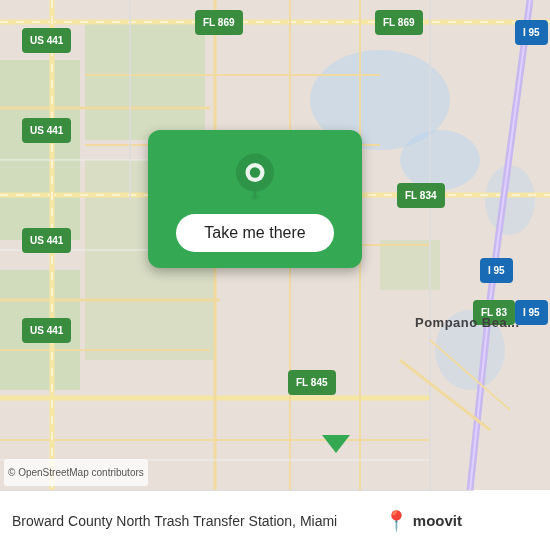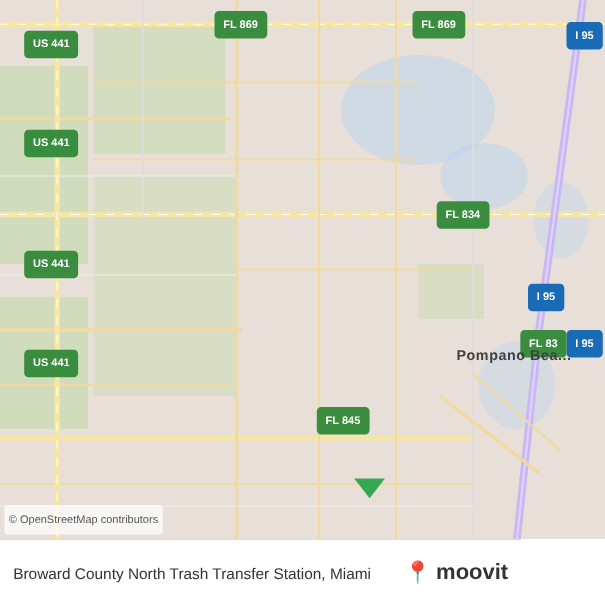--- a/index.html
+++ b/index.html
@@ -44,21 +44,21 @@
       flex: 1;
     }
 
     .moovit-logo {
       display: flex;
       align-items: center;
       gap: 4px;
     }
 
     .moovit-logo-text {
-      font-size: 20px;
+      font-size: 15px;
       font-weight: bold;
       color: #333;
     }
 
     .moovit-pin {
       color: #e8402a;
       font-size: 20px;
     }
 
     
@@ -219,20 +219,31 @@
   <div class="road-badge green" style="top:10px;left:375px;">FL 869</div>
   <div class="road-badge green" style="top:183px;left:397px;">FL 834</div>
   <div class="road-badge green" style="top:370px;left:288px;">FL 845</div>
   <div class="road-badge blue" style="top:20px;left:515px;">I 95</div>
   <div class="road-badge blue" style="top:258px;left:480px;">I 95</div>
   <div class="road-badge blue" style="top:300px;left:515px;">I 95</div>
   <div class="road-badge green" style="top:300px;left:473px;">FL 83</div>
 
   <div class="city-label" style="top:315px;left:415px;">Pompano Bea...</div>
 
+  <div id="popup-card">
+
+    <svg class="popup-pin-icon" viewBox="0 0 52 60" xmlns="http://www.w3.org/2000/svg">
+      <ellipse cx="26" cy="26" rx="22" ry="22" fill="#2e9448"></ellipse>
+      <circle cx="26" cy="26" r="11" fill="#fff" opacity="0.9"></circle>
+      <circle cx="26" cy="26" r="6" fill="#2e9448"></circle>
+      <ellipse cx="26" cy="55" rx="5" ry="3" fill="#2e9448" opacity="0.4"></ellipse>
+      <line x1="26" y1="46" x2="26" y2="55" stroke="#2e9448" stroke-width="3"></line>
+    </svg>
+    <button class="popup-button">Take me there</button>
+  </div>
 
   <div id="popup-tail" style="position:absolute;top:285px;left:235px;width:0;height:0;border-left:14px solid transparent;border-right:14px solid transparent;border-top:18px solid #34a853;z-index:9;"></div>
 
   <div class="osm-attribution">© OpenStreetMap contributors</div>
 </div>
 
 <div id="bottom-bar">
   <span class="bottom-bar-text">Broward County North Trash Transfer Station, Miami</span>
   <div class="moovit-logo">
     <span class="moovit-pin">📍</span>

